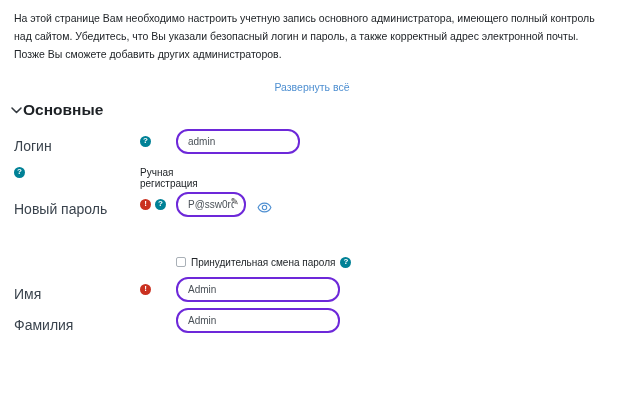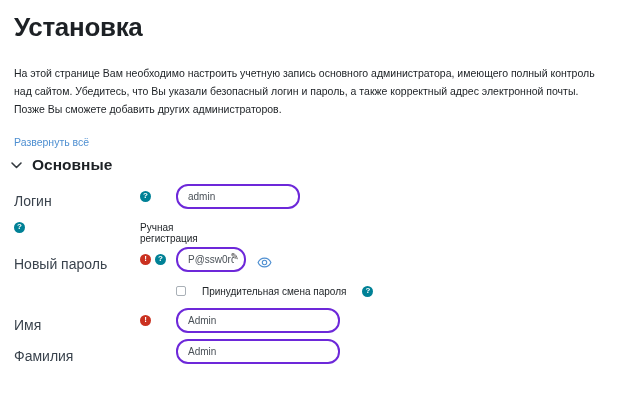--- a/index.html
+++ b/index.html
@@ -12,27 +12,27 @@
   .page { padding: 10px 14px 0 14px; }
 
   h1.page-title {
     font-size: 26px; font-weight: 700; margin: 2px 0 22px 0;
     color: #1d2125; letter-spacing: -0.3px;
   }
   .intro {
     font-size: 10.5px; line-height: 1.7; color: #212529; margin: 0;
     max-width: 602px;
   }
-  .expand-row { text-align: left; margin: 13px 0 0 0; }
+  .expand-row { text-align: center; margin: 13px 0 0 0; }
   .expand-link {
     color: #4e8fd1; font-size: 10.5px; text-decoration: none; cursor: pointer;
   }
 
   .section-header {
-    display: flex; align-items: center; gap: 9px; margin: 6px 0 10px -4px;
+    display: flex; align-items: center; margin: 6px 0 10px -4px;
     cursor: pointer;
   }
   .section-header h2 {
     font-size: 15.5px; font-weight: 700; margin: 0; color: #1d2125;
   }
   .chevron { display: inline-flex; margin-top: 2px; }
 
   .frow {
     display: grid; grid-template-columns: 126px 36px 1fr;
     align-items: start; margin-bottom: 3px; min-height: 27px;
@@ -70,34 +70,33 @@
   .pass-wrap { position: relative; display: inline-block; }
   .pencil {
     position: absolute; right: 7px; top: 5px; font-size: 10px; color: #4a4a4a;
     cursor: pointer; line-height: 1;
   }
   .eye-btn {
     background: none; border: none; padding: 0; margin-left: 8px;
     vertical-align: middle; cursor: pointer; display: inline-flex; margin-top: 5px;
   }
 
-  .checkbox-row { display: flex; align-items: center; gap: 16px; padding: 8px 0 6px 0; }
+  .checkbox-row { display: flex; align-items: center; gap: 5px; padding: 8px 0 6px 0; margin-top: 26px; }
   input.cb {
     appearance: none; -webkit-appearance: none;
     width: 10px; height: 10px; border: 1px solid #a9b0b7; border-radius: 2px;
     background: #fff; margin: 0; cursor: pointer;
   }
   .cb-label { font-size: 10px; color: #212529; cursor: pointer; }
 </style>
 </head>
 <body>
 
 <div class="page">
 
-  <h1 class="page-title">Установка</h1>
 
   <p class="intro">На этой странице Вам необходимо настроить учетную запись основного администратора, имеющего полный контроль над сайтом. Убедитесь, что Вы указали безопасный логин и пароль, а также корректный адрес электронной почты. Позже Вы сможете добавить других администраторов.</p>
 
   <div class="expand-row">
     <a class="expand-link">Развернуть всё</a>
   </div>
 
   <div class="section-header">
     <span class="chevron">
       <svg width="13" height="9" viewBox="0 0 13 9">

